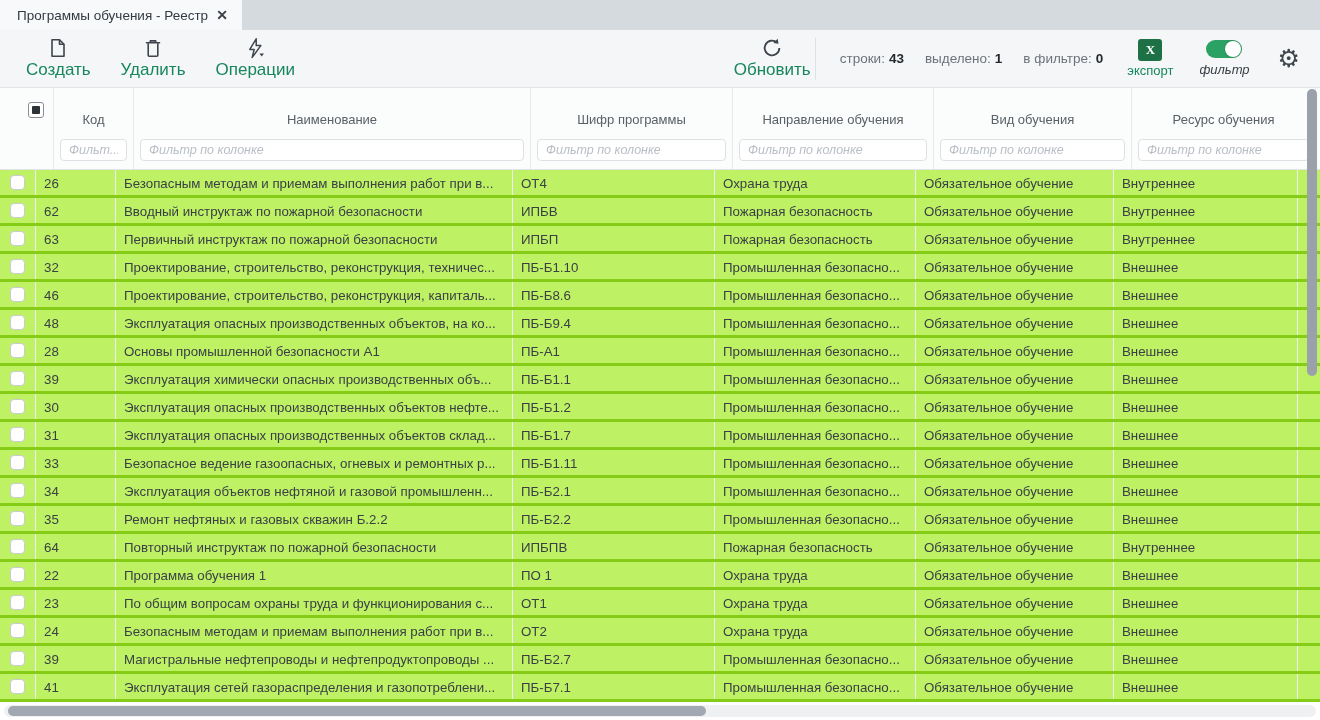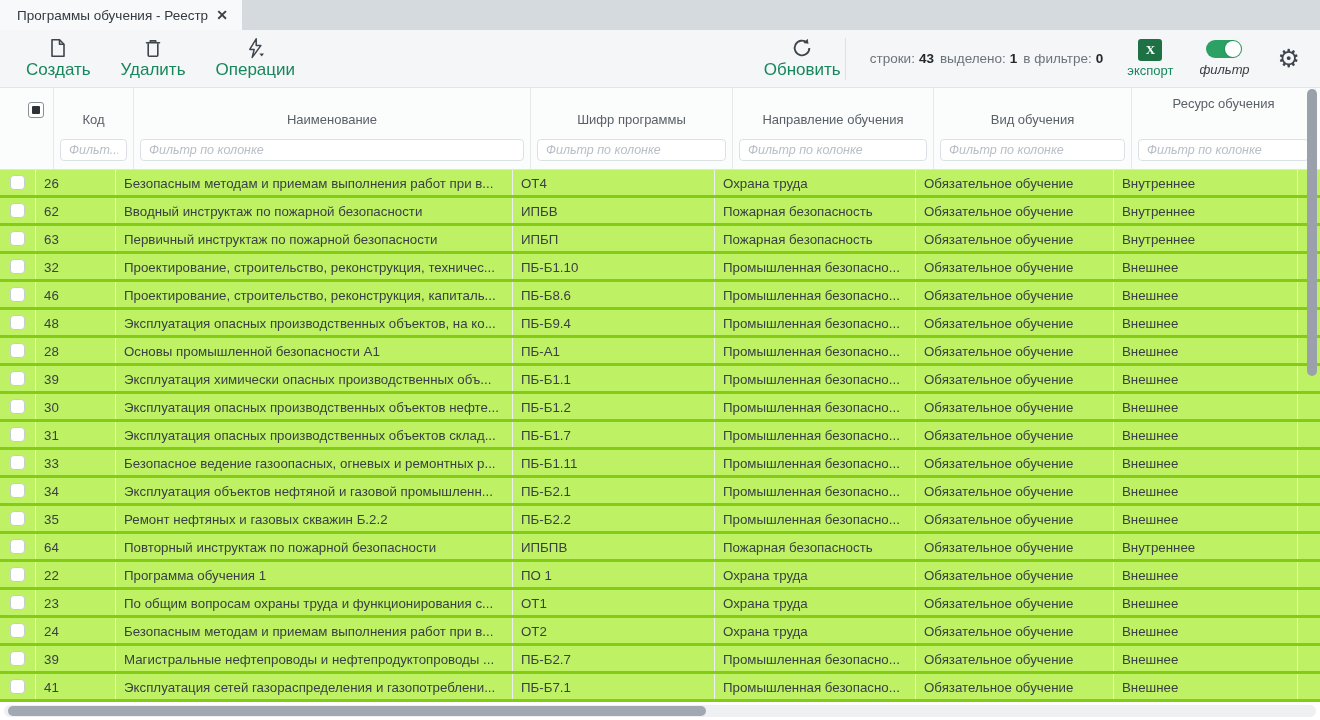--- a/index.html
+++ b/index.html
@@ -18,21 +18,21 @@
   
   .toolbar{
     height:58px;background:#f4f6f8;border-bottom:1px solid #e2e5e8;
     display:flex;align-items:center;padding:0 20px 0 26px;box-sizing:border-box;
   }
   .tbtn{display:flex;flex-direction:column;align-items:center;margin-right:30px;cursor:pointer;}
   .tbtn svg{display:block;}
   .tbtn .lbl{font-size:17px;margin-top:1px;color:#17875b;white-space:nowrap;}
   .tb-right{margin-left:auto;display:flex;align-items:center;}
   .vdivider{width:1px;height:42px;background:#dde1e5;margin:0 24px 0 4px;}
-  .counters{display:flex;gap:6px;font-size:13.5px;align-items:center;}
+  .counters{display:flex;gap:21px;font-size:13.5px;align-items:center;}
   .counter .lab{color:#6d737a;}
   .counter .val{color:#24292e;font-weight:700;margin-left:4px;}
   .excel-box{
     width:24px;height:22px;background:#1e7145;border-radius:3px;color:#fff;
     display:flex;align-items:center;justify-content:center;
     font-size:13px;font-weight:700;font-family:"Liberation Serif",serif;
   }
   .toggle{width:36px;height:18px;border-radius:9px;background:#2ba163;position:relative;margin-bottom:3px;cursor:pointer;}
   .toggle .knob{position:absolute;right:1px;top:1px;width:16px;height:16px;border-radius:50%;background:#fff;box-shadow:0 0 2px rgba(0,0,0,.3);}
   .toggle-wrap{display:flex;flex-direction:column;align-items:center;margin-left:26px;}
@@ -55,21 +55,21 @@
   }
   .hcol input::placeholder{color:#b8bec6;font-style:italic;}
   .hcol.cb{justify-content:flex-start;align-items:center;padding-top:14px;}
   
   .w0{width:36px;min-width:36px;}
   .w1{width:80px;min-width:80px;}
   .w2{width:397px;min-width:397px;}
   .w3{width:202px;min-width:202px;}
   .w4{width:201px;min-width:201px;}
   .w5{width:198px;min-width:198px;}
-  .w6{width:184px;min-width:184px;gap:16px;}
+  .w6{width:184px;min-width:184px;}
   
   .trow{display:flex;height:28px;border-bottom:3px solid #84cc16;background:#bef264;box-sizing:border-box;}
   .td{
     box-sizing:border-box;border-right:1px solid #eceef1;padding:0 8px;
     font-size:13.3px;color:#3b4046;white-space:nowrap;overflow:hidden;
     line-height:27px;height:100%;
   }
   .cbcell{display:flex;align-items:center;justify-content:center;padding:0;}
   .checkbox{width:15px;height:15px;border:1px solid #c8ccd2;border-radius:4px;background:#fff;box-sizing:border-box;cursor:pointer;}
   .checkbox.indet{

